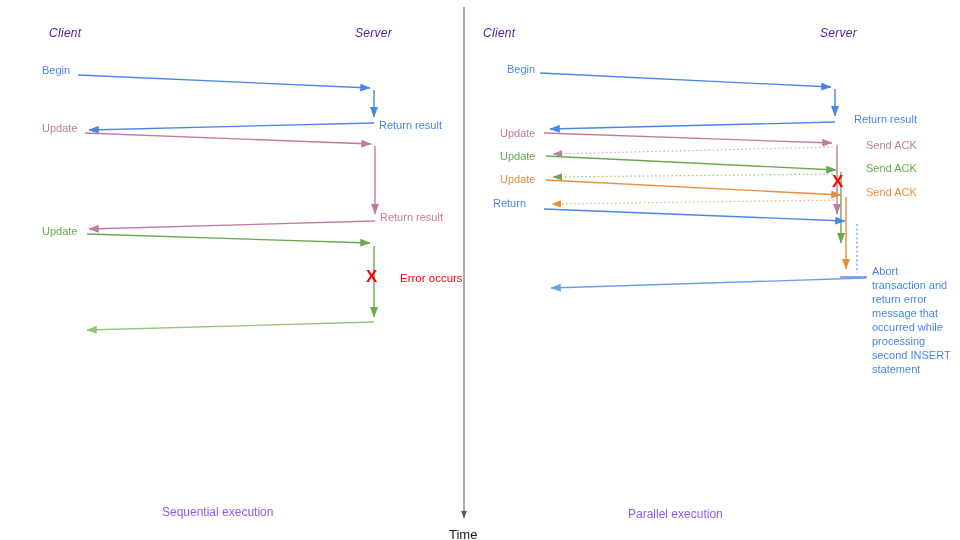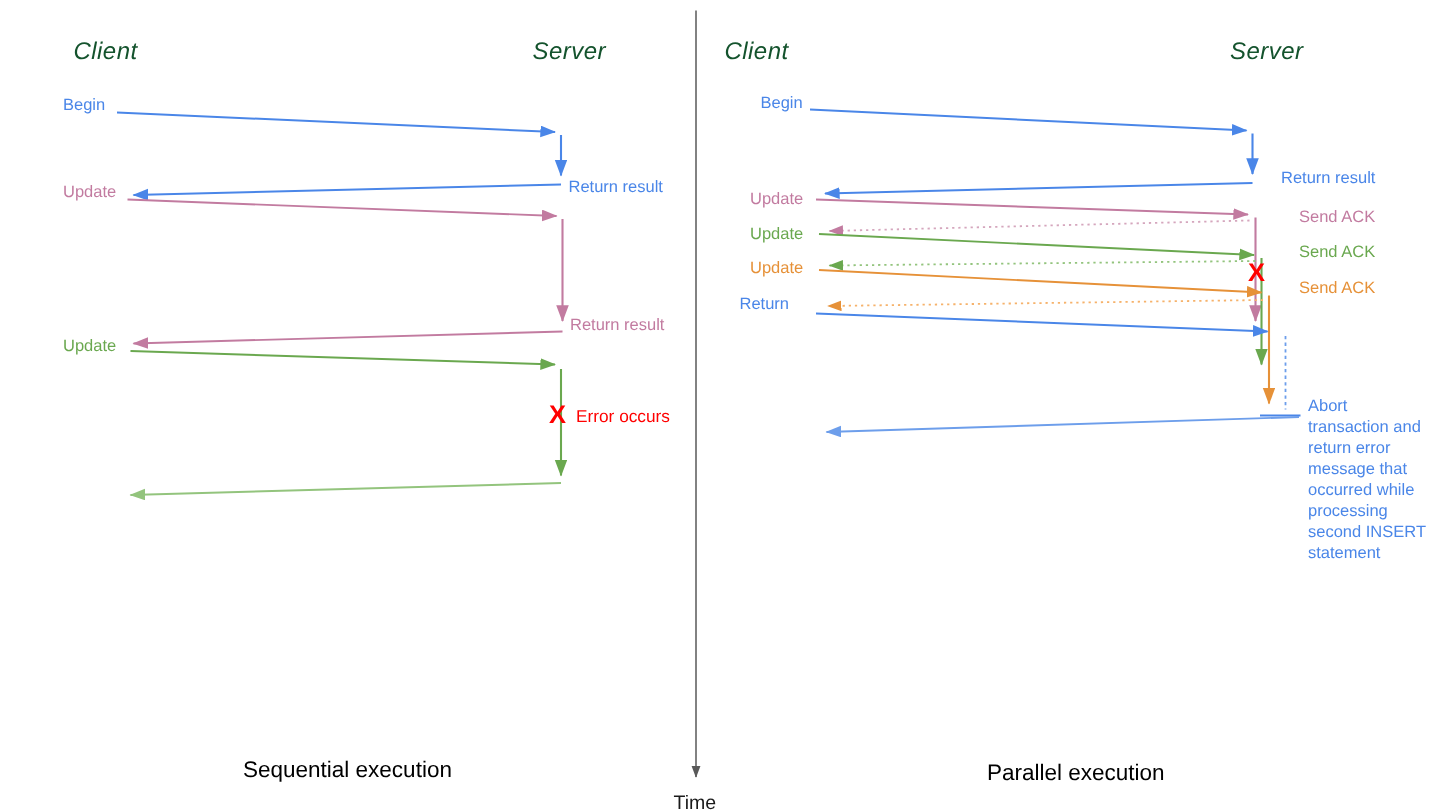--- a/index.html
+++ b/index.html
@@ -2,27 +2,27 @@
 <html><head>
 <meta charset="utf-8">
 <style>
   html,body{margin:0;padding:0;background:#fff;}
   .canvas{
     position:relative;width:960px;height:540px;background:#ffffff;
     font-family:"Liberation Sans",sans-serif;overflow:hidden;
   }
   svg.wires{position:absolute;left:0;top:0;width:960px;height:540px;}
   .lbl{position:absolute;font-size:11px;line-height:13px;white-space:nowrap;}
-  .hdr{position:absolute;font-size:16px;font-style:italic;color:#14532d;letter-spacing:.3px;}
-  .title{position:absolute;font-size:15px;color:#000000;}
+  .hdr{position:absolute;font-size:12px;font-style:italic;color:#4c1d95;letter-spacing:.3px;}
+  .title{position:absolute;font-size:12px;color:#8b5cf6;}
   .c-blue{color:#4a86e8;}
   .c-pink{color:#c27ba0;}
   .c-green{color:#6aa84f;}
   .c-orange{color:#e69138;}
-  .c-red{color:#ff0000;}
+  .c-red{color:#ff0000;margin-left:16px;}
   .wrap{white-space:normal;width:80px;line-height:14px;}
   .xmark{position:absolute;font-size:17px;font-weight:bold;color:#ff0000;line-height:17px;}
   .time-lbl{position:absolute;font-size:13px;color:#1a1a1a;}
 </style>
 </head>
 <body>
 
 <div class="canvas">
 
   <svg class="wires" viewBox="0 0 960 540">
@@ -104,17 +104,17 @@
   <div class="lbl c-blue" style="left:854px;top:113px;">Return result</div>
   <div class="lbl c-pink" style="left:500px;top:127px;">Update</div>
   <div class="lbl c-pink" style="left:866px;top:139px;">Send ACK</div>
   <div class="lbl c-green" style="left:500px;top:150px;">Update</div>
   <div class="lbl c-green" style="left:866px;top:162px;">Send ACK</div>
   <div class="lbl c-orange" style="left:500px;top:173px;">Update</div>
   <div class="lbl c-orange" style="left:866px;top:186px;">Send ACK</div>
   <div class="lbl c-blue" style="left:493px;top:197px;">Return</div>
   <div class="xmark" style="left:832px;top:173px;">X</div>
   <div class="lbl c-blue wrap" style="left:872px;top:264px;">Abort transaction and return error message that occurred while processing second INSERT statement</div>
-  <div class="title" style="left:658px;top:507px;">Parallel execution</div>
+  <div class="title" style="left:628px;top:507px;">Parallel execution</div>
 
   <div class="time-lbl" style="left:449px;top:527px;">Time</div>
 
 </div>
 
 </body></html>

